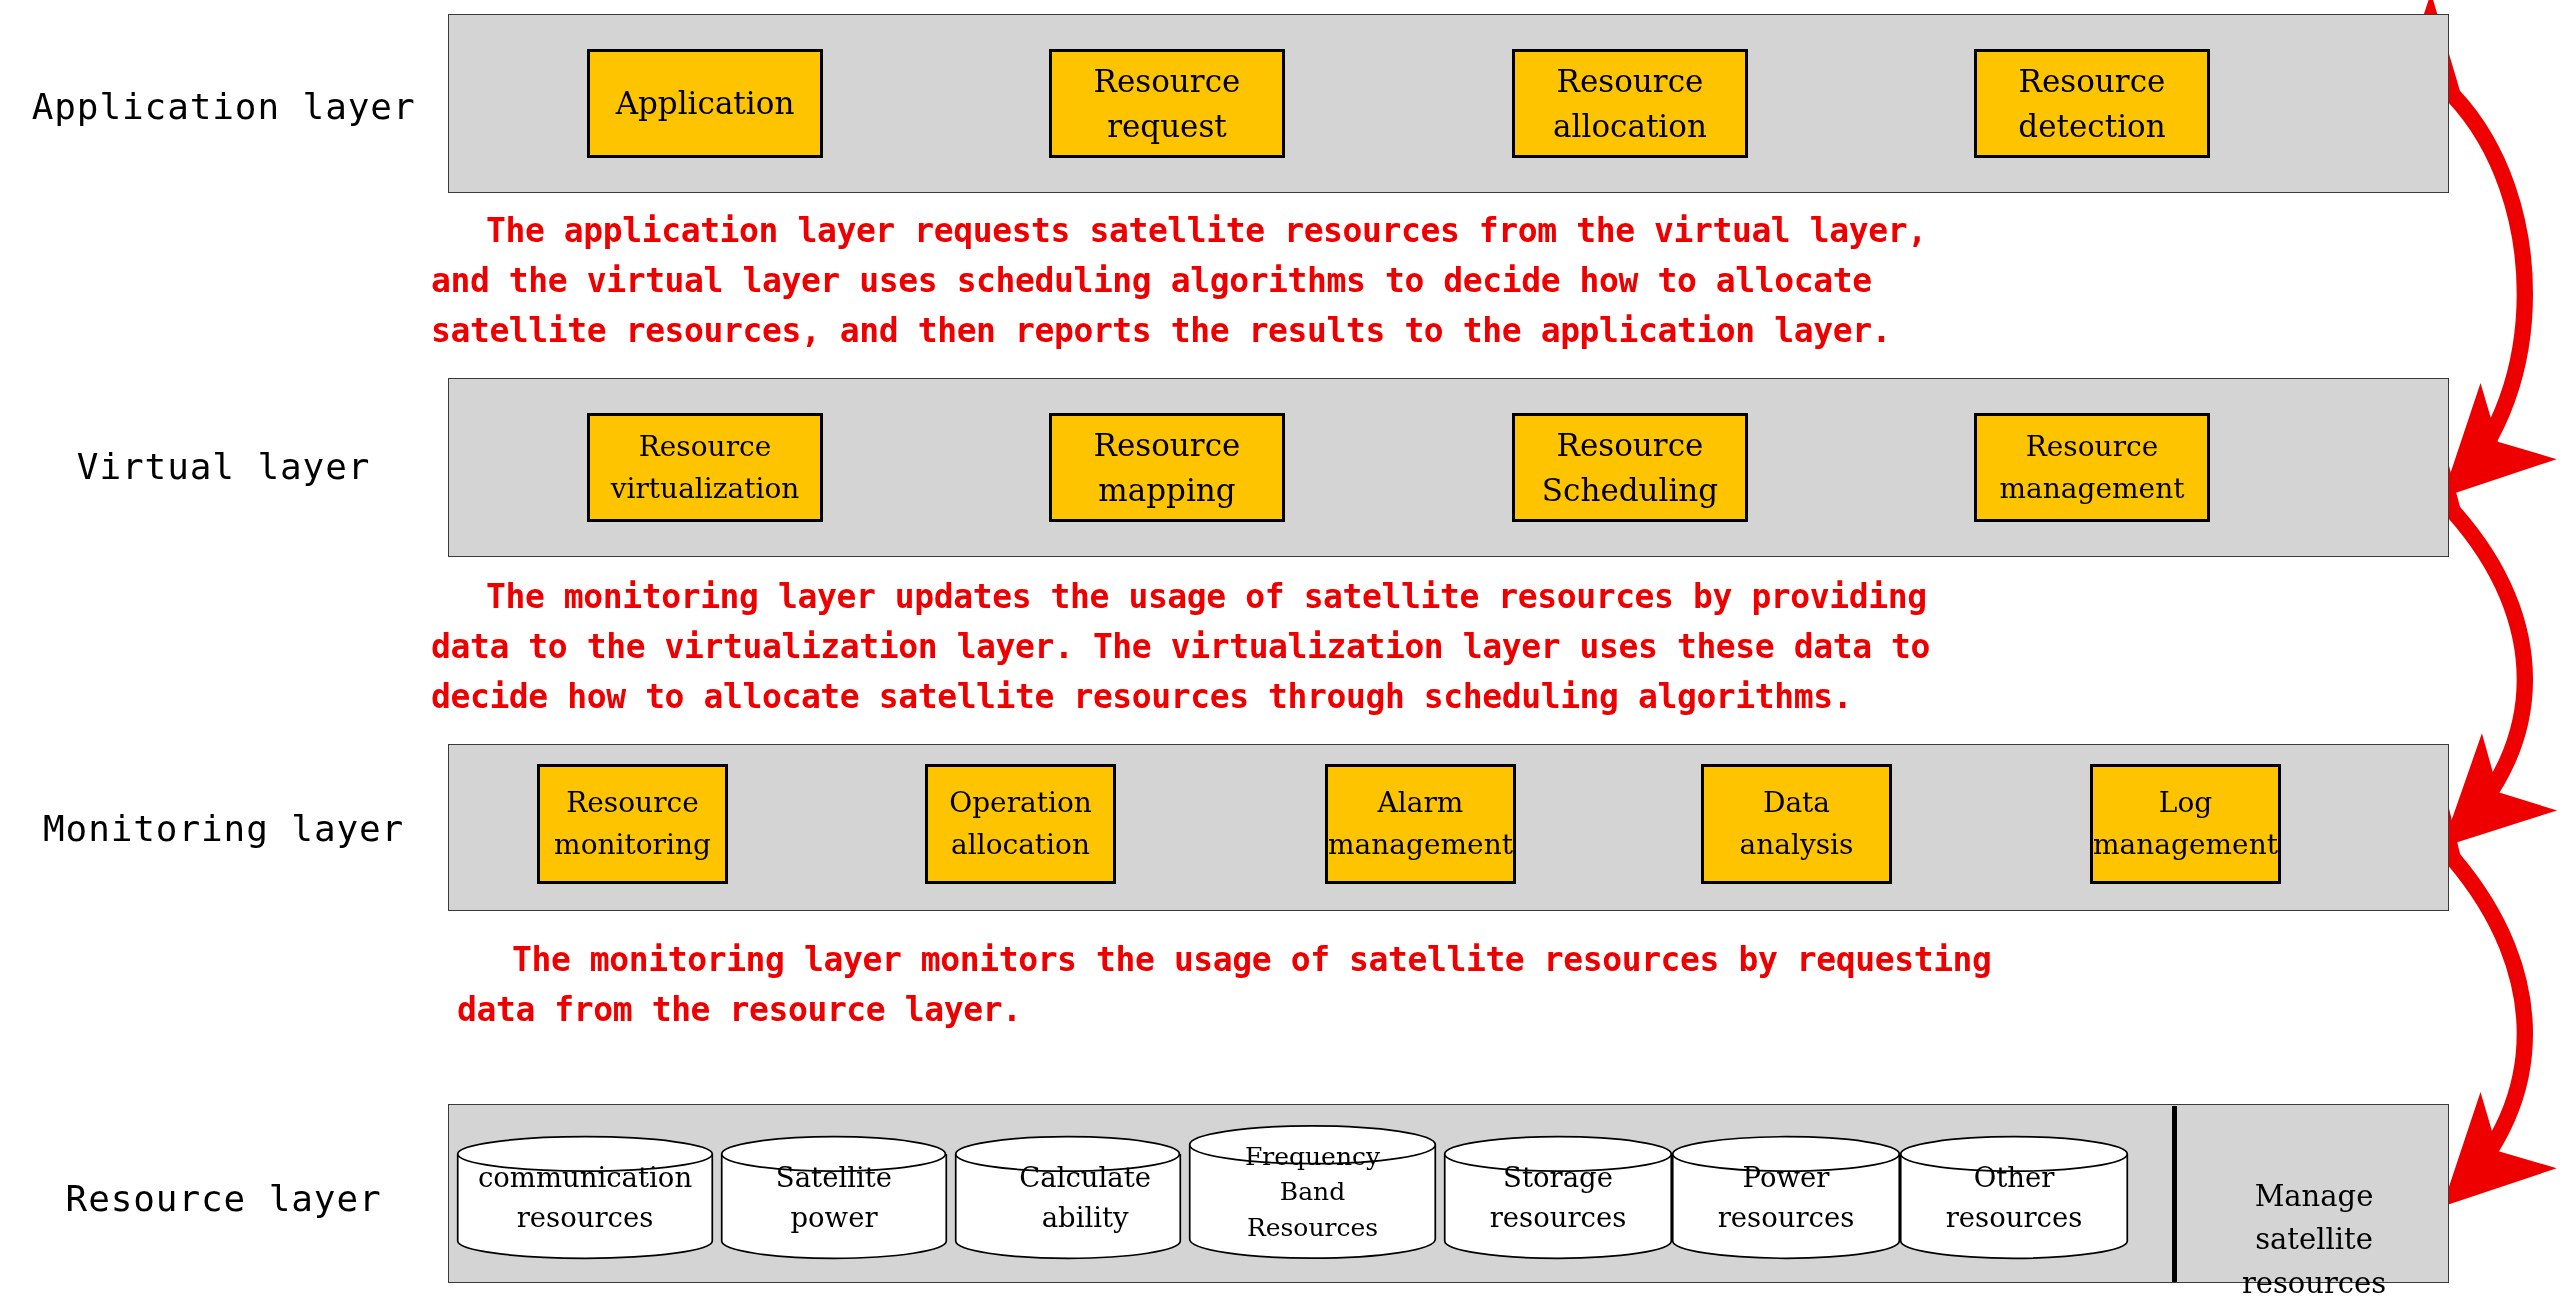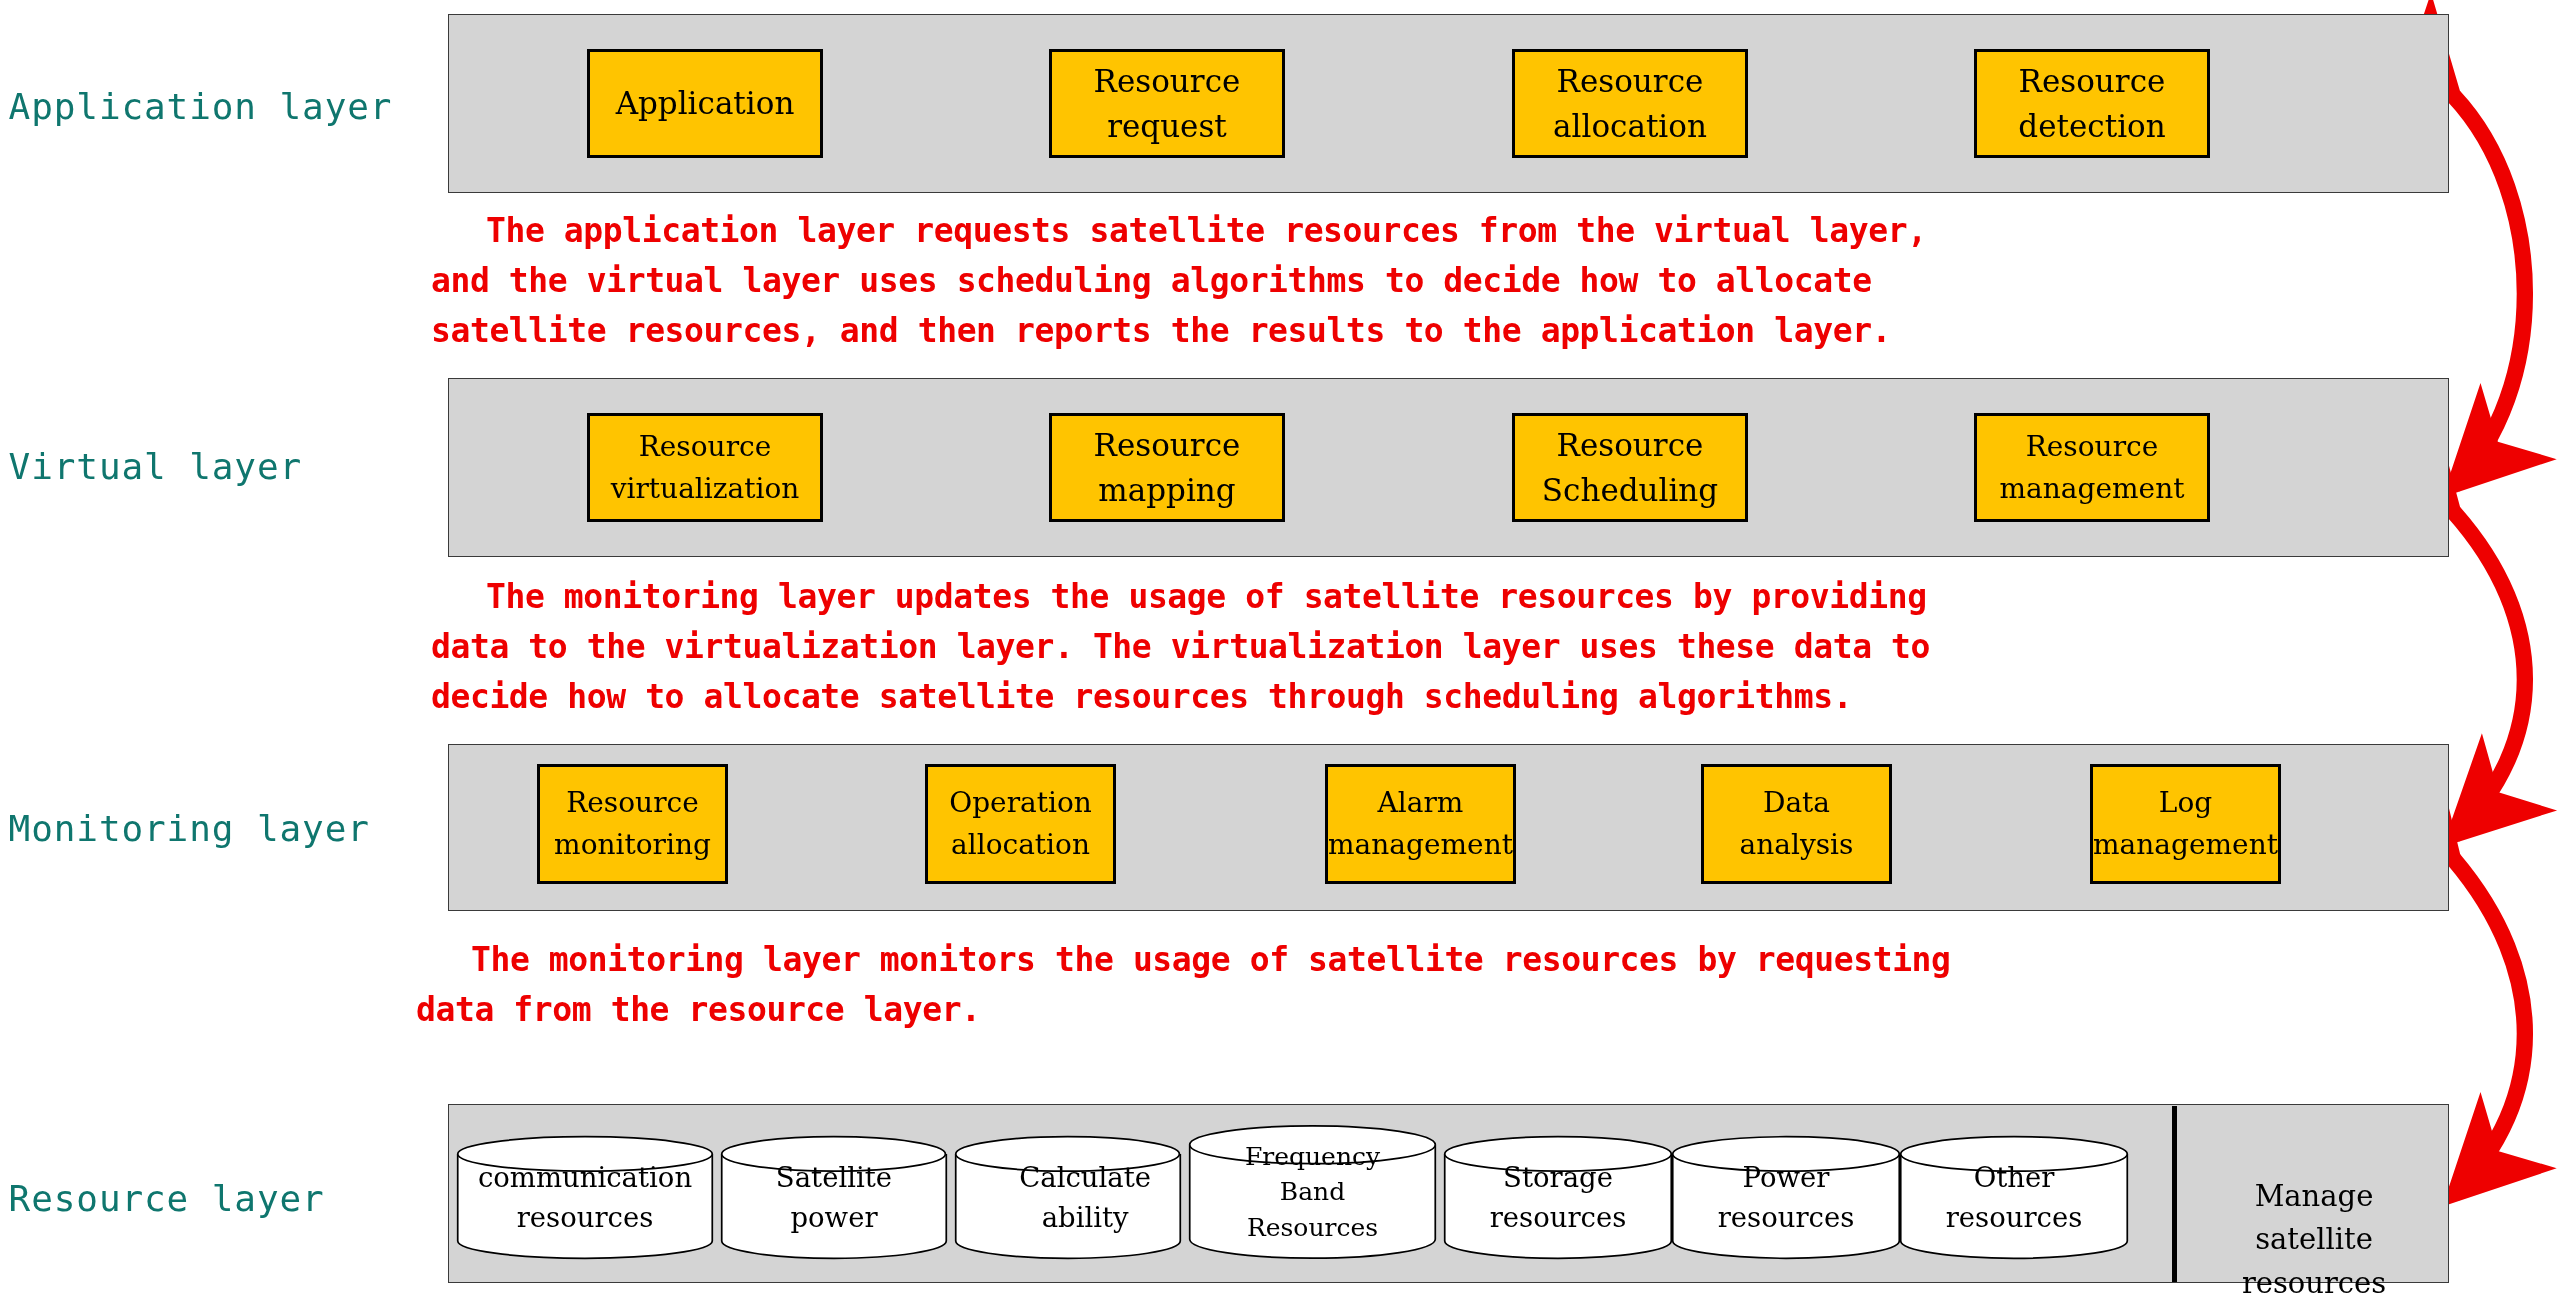--- a/index.html
+++ b/index.html
@@ -7,23 +7,24 @@
     width:2576px;height:1317px;position:relative;overflow:hidden;
     font-family:"DejaVu Serif", serif;
   }
   .canvas{position:absolute;left:0;top:0;width:2576px;height:1317px;}
 
   
   .layer-label{
     position:absolute;
     font-family:"DejaVu Sans Mono", monospace;
     font-size:36px;
-    color:#0f766e;
+    color:#000000;
     letter-spacing:0.9px;
     white-space:nowrap;
+    text-align:center;
     width:430px;
     left:8.6px;
   }
 
   
   .band{
     position:absolute;
     background:#d4d4d4;
     border:1.7px solid #3a3a3a;
     box-sizing:border-box;
@@ -148,21 +149,21 @@
 monitoring</div>
   <div class="mod narrow" style="left:925px;top:764px;width:191px;height:120px;white-space:pre-line;">Operation
 allocation</div>
   <div class="mod narrow" style="left:1313px;top:764px;width:191px;height:120px;white-space:pre-line;margin-left:12px;">Alarm
 management</div>
   <div class="mod narrow" style="left:1701px;top:764px;width:191px;height:120px;white-space:pre-line;">Data
 analysis</div>
   <div class="mod narrow" style="left:2090px;top:764px;width:191px;height:120px;white-space:pre-line;">Log
 management</div>
 
-  <div class="note indent" style="left:416px;top:935px;width:2063px;">The monitoring layer monitors the usage of satellite resources by requesting
+  <div class="note indent" style="left:457px;top:935px;width:2063px;">The monitoring layer monitors the usage of satellite resources by requesting
 data from the resource layer.</div>
 
   <div class="layer-label" style="top:1178px;">Resource layer</div>
 
   <div class="band" style="left:448px;top:1104px;width:2001px;height:179px;"></div>
 
   <div class="cyl" style="left:456px;top:1135px;width:258px;height:125px;">
     <svg class="cylsvg" viewBox="0 0 300 145" preserveAspectRatio="none">
       <path d="M2,22 L2,123 A148,20 0 0,0 298,123 L298,22" fill="#ffffff" stroke="#000" stroke-width="2"></path>
       <ellipse cx="150" cy="22" rx="148" ry="20" fill="#ffffff" stroke="#000" stroke-width="2"></ellipse>

